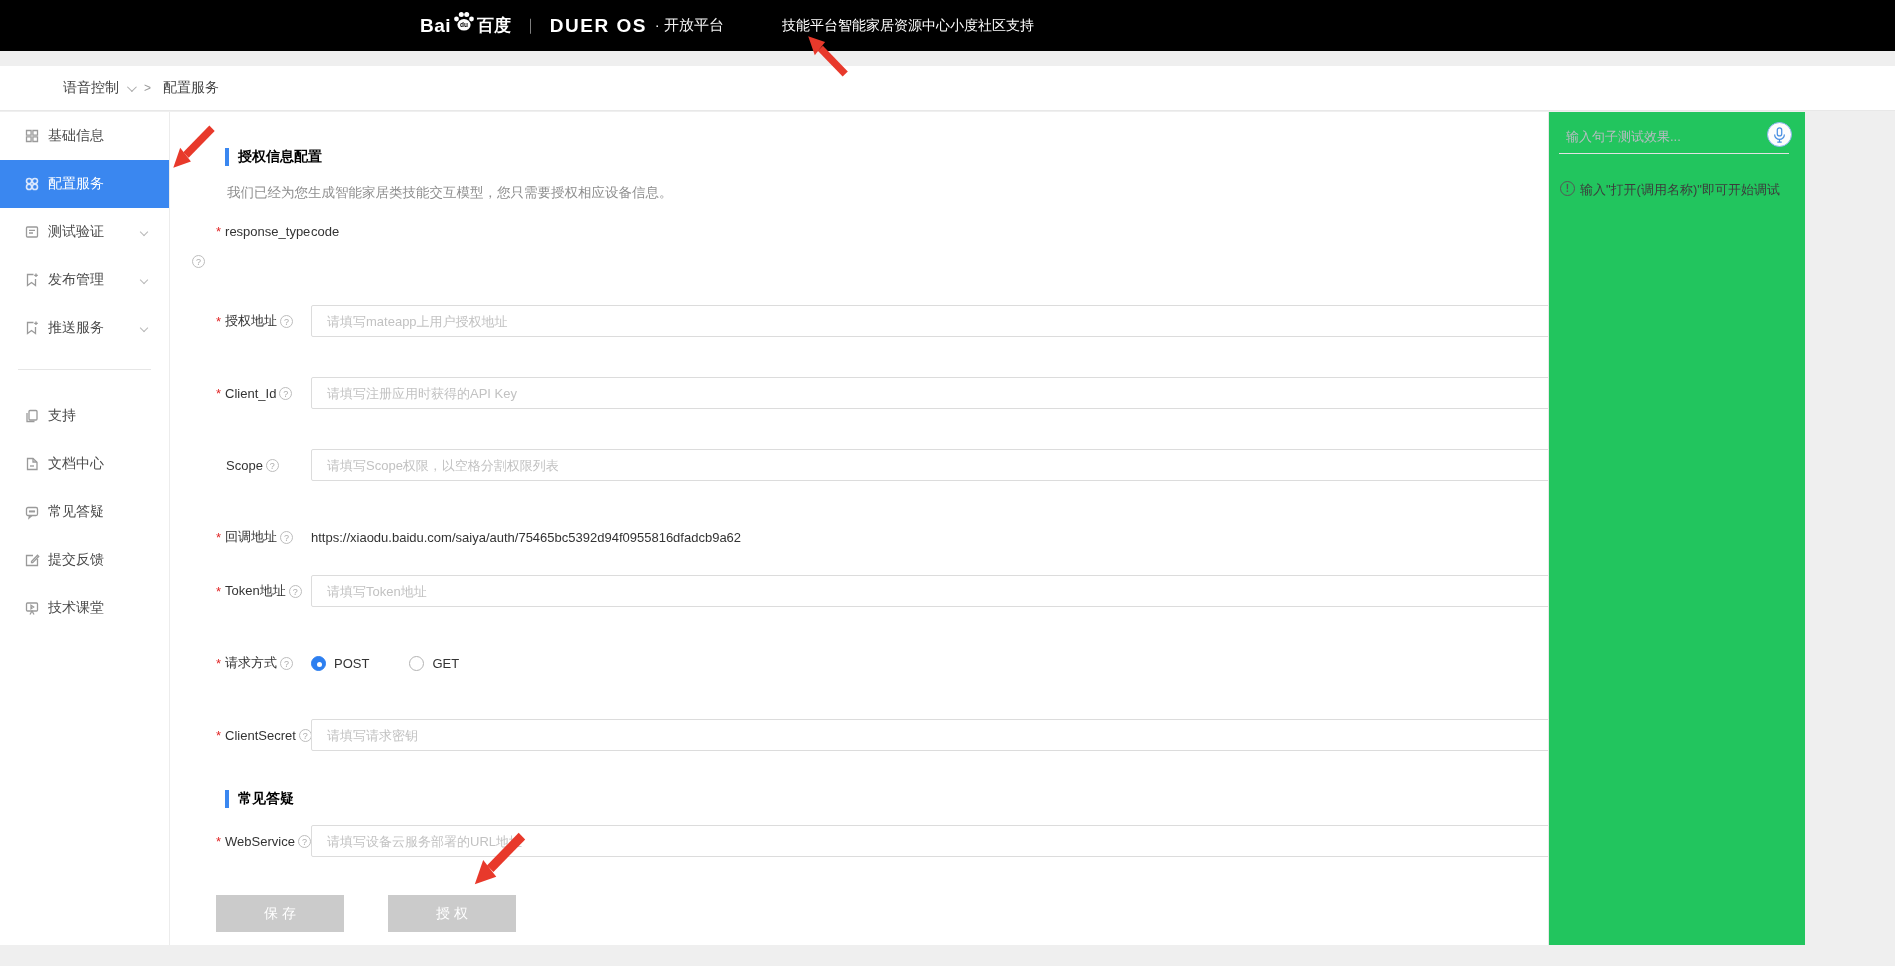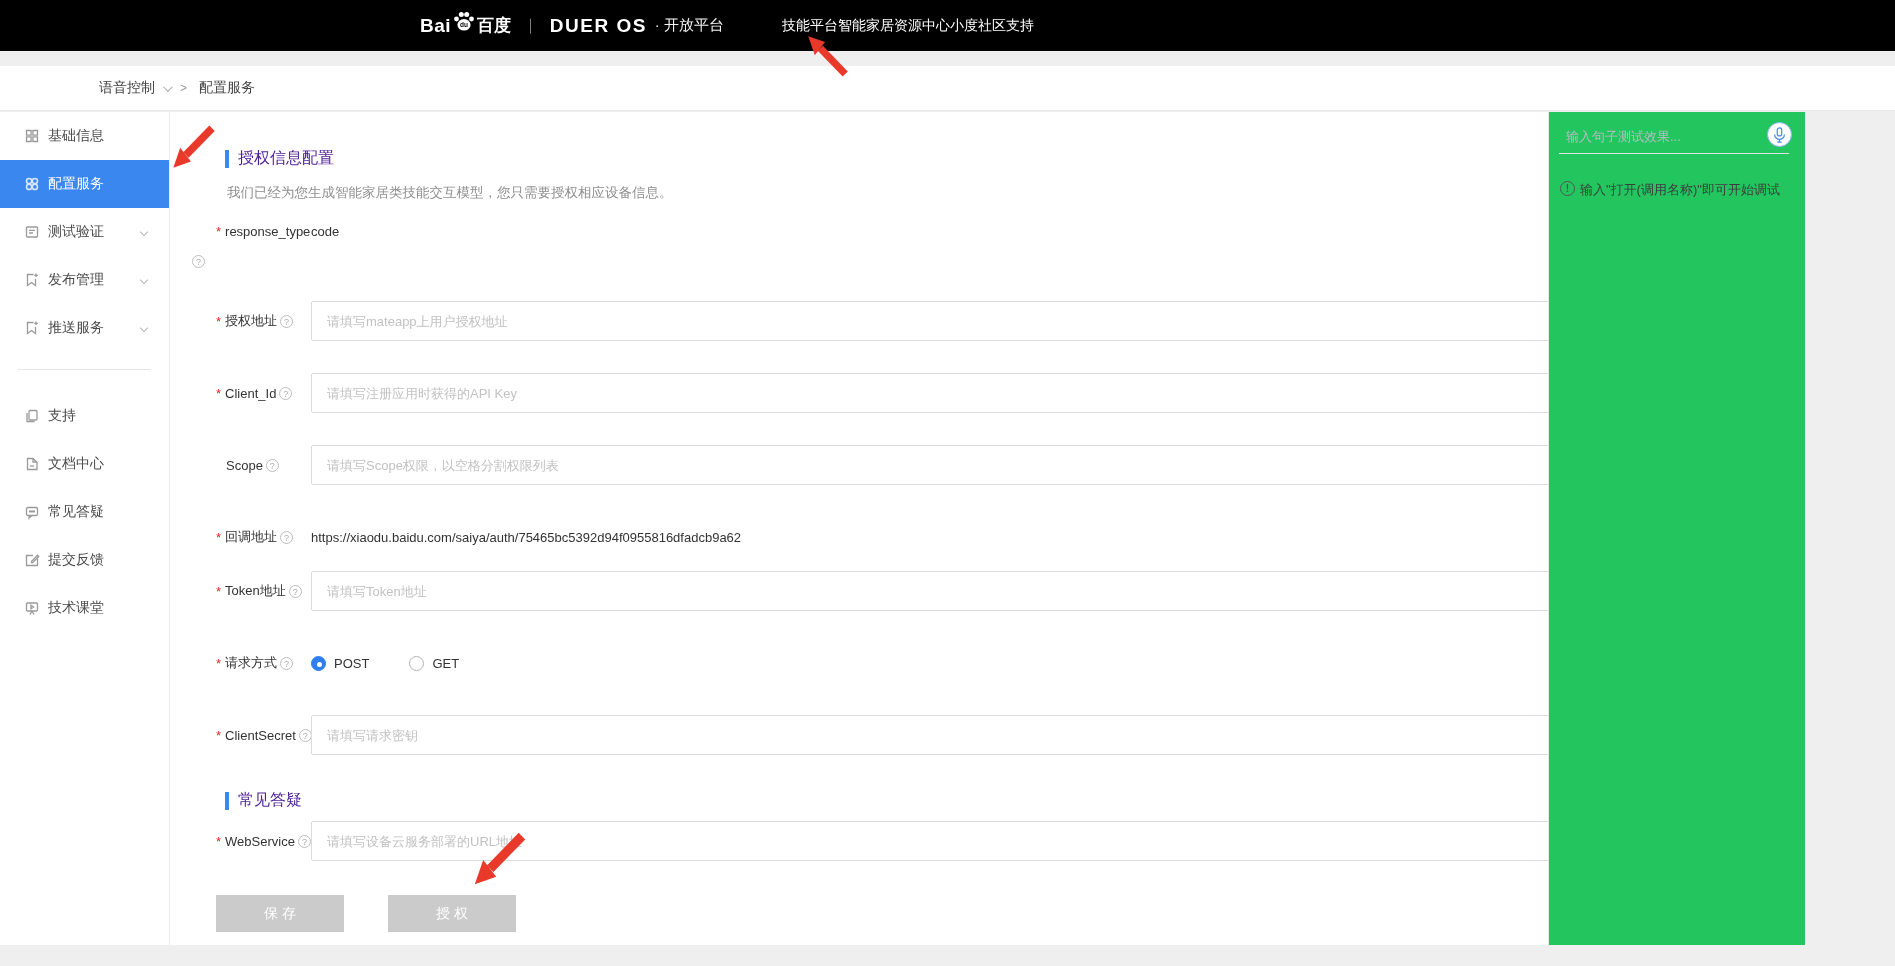--- a/index.html
+++ b/index.html
@@ -15,42 +15,42 @@
   .logo .paw { margin:0 1px 6px 1px; }
   .logo .baidu { font-size:17px; font-weight:bold; }
   .logo .lsep { color:#8a8a8a; margin:0 12px; font-size:15px; }
   .logo .prod { font-size:19px; font-weight:bold; letter-spacing:1.5px; }
   .logo .suffix { font-size:15px; margin-left:8px; color:#f2f2f2; }
   .nav { position:absolute; left:782px; top:0; height:51px; display:flex; align-items:center; }
   .nav .nav-item { color:#fff; font-size:14px; cursor:pointer; white-space:nowrap; }
   .userzone { position:absolute; left:1248px; top:0; height:51px; display:flex; gap:26px; align-items:center; }
   .userzone span { color:#fff; font-size:13px; cursor:pointer; white-space:nowrap; }
   
-  .crumb-bar { position:absolute; top:66px; left:0; width:1895px; height:45px; background:#fff; border-bottom:1px solid #e8e8e8; display:flex; align-items:center;padding-left:36px; }
+  .crumb-bar { position:absolute; top:66px; left:0; width:1895px; height:45px; background:#fff; border-bottom:1px solid #e8e8e8; display:flex; align-items:center; }
   .crumb { margin-left:63px; display:flex; align-items:center; font-size:14px; color:#444; }
   .chev { display:inline-block; width:7px; height:7px; border-right:1.4px solid #aaa; border-bottom:1.4px solid #aaa; transform:rotate(45deg) translateY(-2px); margin:0 10px 0 8px; }
   .crumb .gt { color:#999; margin-right:12px; font-size:12px; }
   
   .sidebar { position:absolute; top:112px; left:0; width:169px; height:833px; background:#fff; }
   .side-item { height:48px; display:flex; align-items:center; padding-left:24px; font-size:14px; color:#4a4a4a; cursor:pointer; }
   .side-item .ic { width:17px; height:17px; margin-right:7px; flex:0 0 17px; display:flex; align-items:center; }
   .side-item .sc { margin-left:auto; margin-right:22px; width:6px; height:6px; border-right:1.3px solid #b8b8b8; border-bottom:1.3px solid #b8b8b8; transform:rotate(45deg); }
   .side-item.active { background:#3a87f0; color:#fff; }
   .side-div { margin:17px 18px 22px 18px; border-top:1px solid #e6e6e6; }
   
   .main { position:absolute; top:112px; left:169px; width:1469px; height:833px; background:#fff; border-left:1px solid #ececec; }
-  .sec-title { position:absolute; left:55px; font-size:16px; font-weight:normal; color:#4c1d95; display:flex; align-items:center; }
+  .sec-title { position:absolute; left:55px; font-size:14px; font-weight:bold; color:#000000; display:flex; align-items:center; }
   .sec-title .bar { width:4px; height:18px; background:#3a87f0; margin-right:9px; }
   .sec-desc { position:absolute; left:57px; top:72px; font-size:13.5px; color:#8e8e8e; }
   .frow { position:absolute; left:46px; width:1370px; height:36px; display:flex; align-items:center; }
   .flabel { width:95px; display:flex; align-items:center; font-size:13px; color:#333; flex:0 0 95px; }
   .req { color:#e02626; margin-right:4px; font-size:13px; }
   .noreq { width:10px; display:inline-block; }
   .qmark { display:inline-block; width:13px; height:13px; border:1px solid #bdbdbd; border-radius:50%; color:#ababab; font-size:9px; line-height:12px; text-align:center; margin-left:3px; flex:0 0 13px; cursor:pointer; }
-  .fin { flex:1; height:40px; border:1px solid #dcdcdc; border-radius:2px; padding:0 15px; font-size:13px; color:#000000; outline:none; font-family:inherit; background:#fff; }
+  .fin { flex:1; height:32px; border:1px solid #dcdcdc; border-radius:2px; padding:0 15px; font-size:13px; color:#000000; outline:none; font-family:inherit; background:#fff; }
   .fin::placeholder { color:#c2c2c2; }
   .fvalue { font-size:13px; color:#333; }
   .lone-q { position:absolute; left:19px; top:143px; }
   .radio { width:15px; height:15px; border-radius:50%; border:1px solid #b3b3b3; background:#fff; margin-right:8px; position:relative; cursor:pointer; flex:0 0 15px; }
   .radio.on { background:#2d7ff0; border-color:#2d7ff0; }
   .radio.on::after { content:''; position:absolute; left:5px; top:5px; width:5px; height:5px; background:#fff; border-radius:50%; }
   .rlabel { font-size:13px; color:#333; }
   .btn { position:absolute; width:128px; height:37px; background:#cbcbcb; color:#fff; border:none; font-size:14px; font-family:inherit; cursor:pointer; }
   
   .rpanel { position:absolute; top:112px; left:1548px; width:257px; height:833px; background:#22c55e; border-left:1px solid #e8e8e8; }

